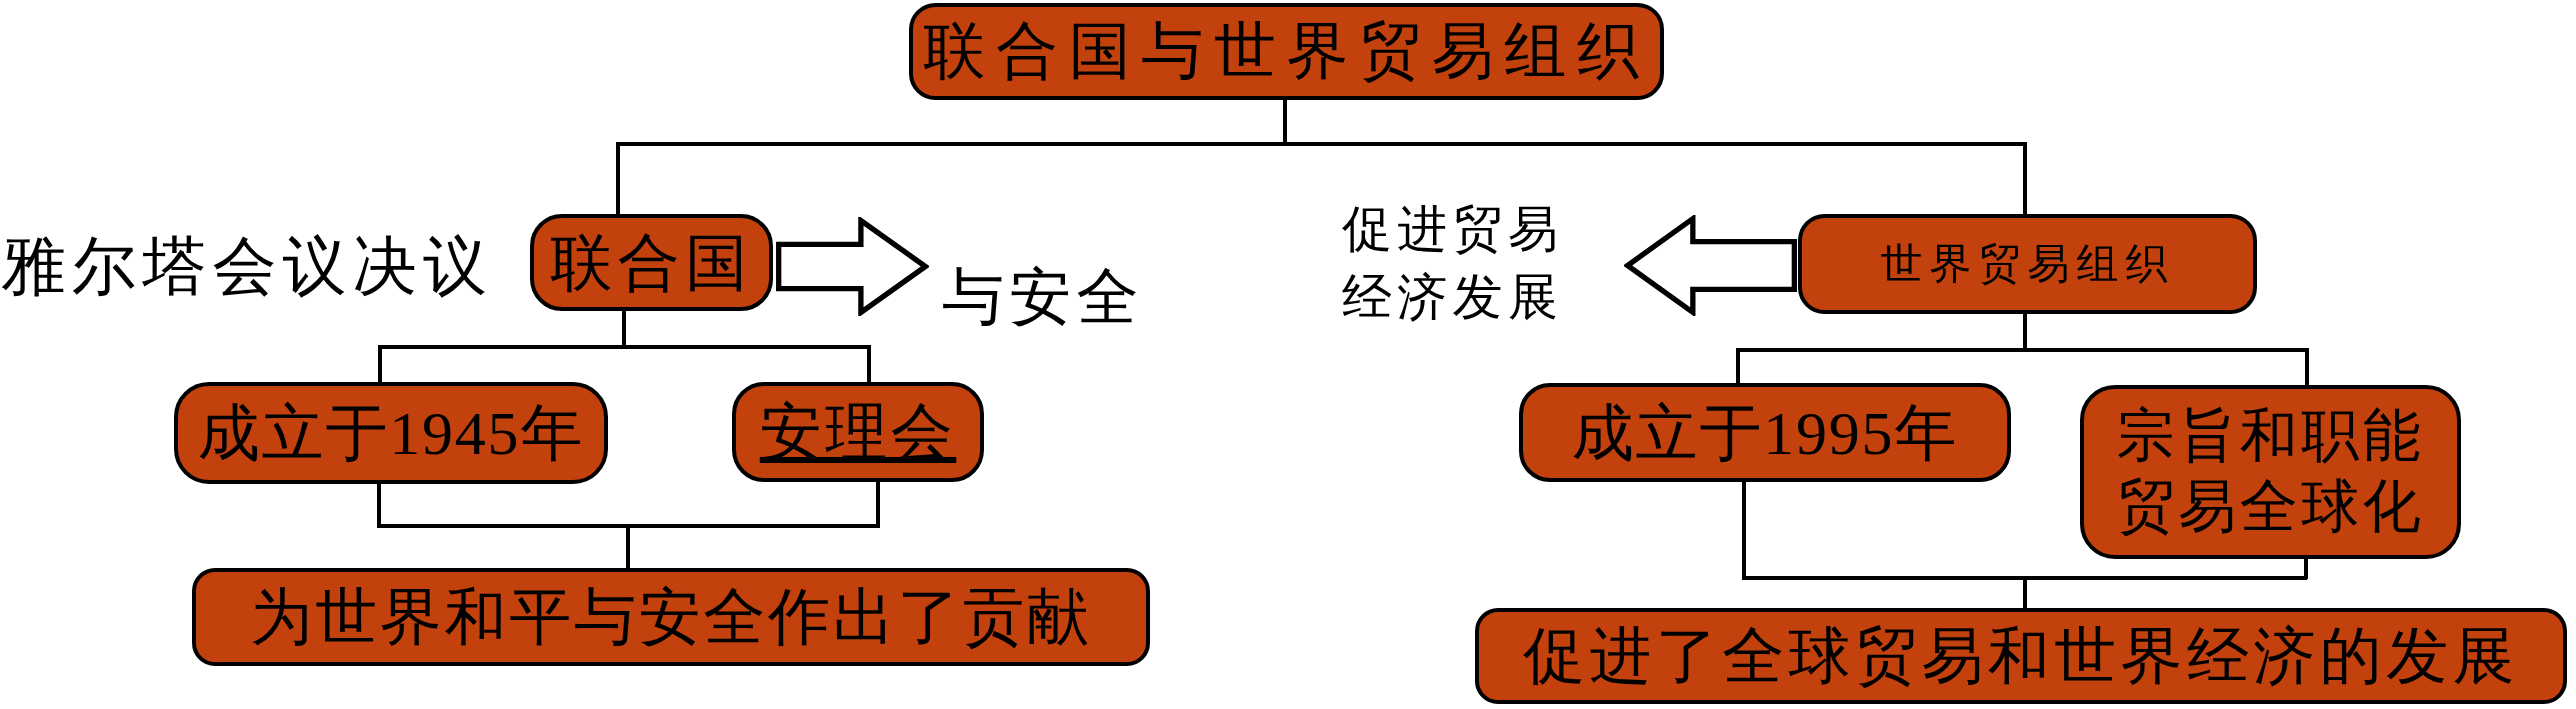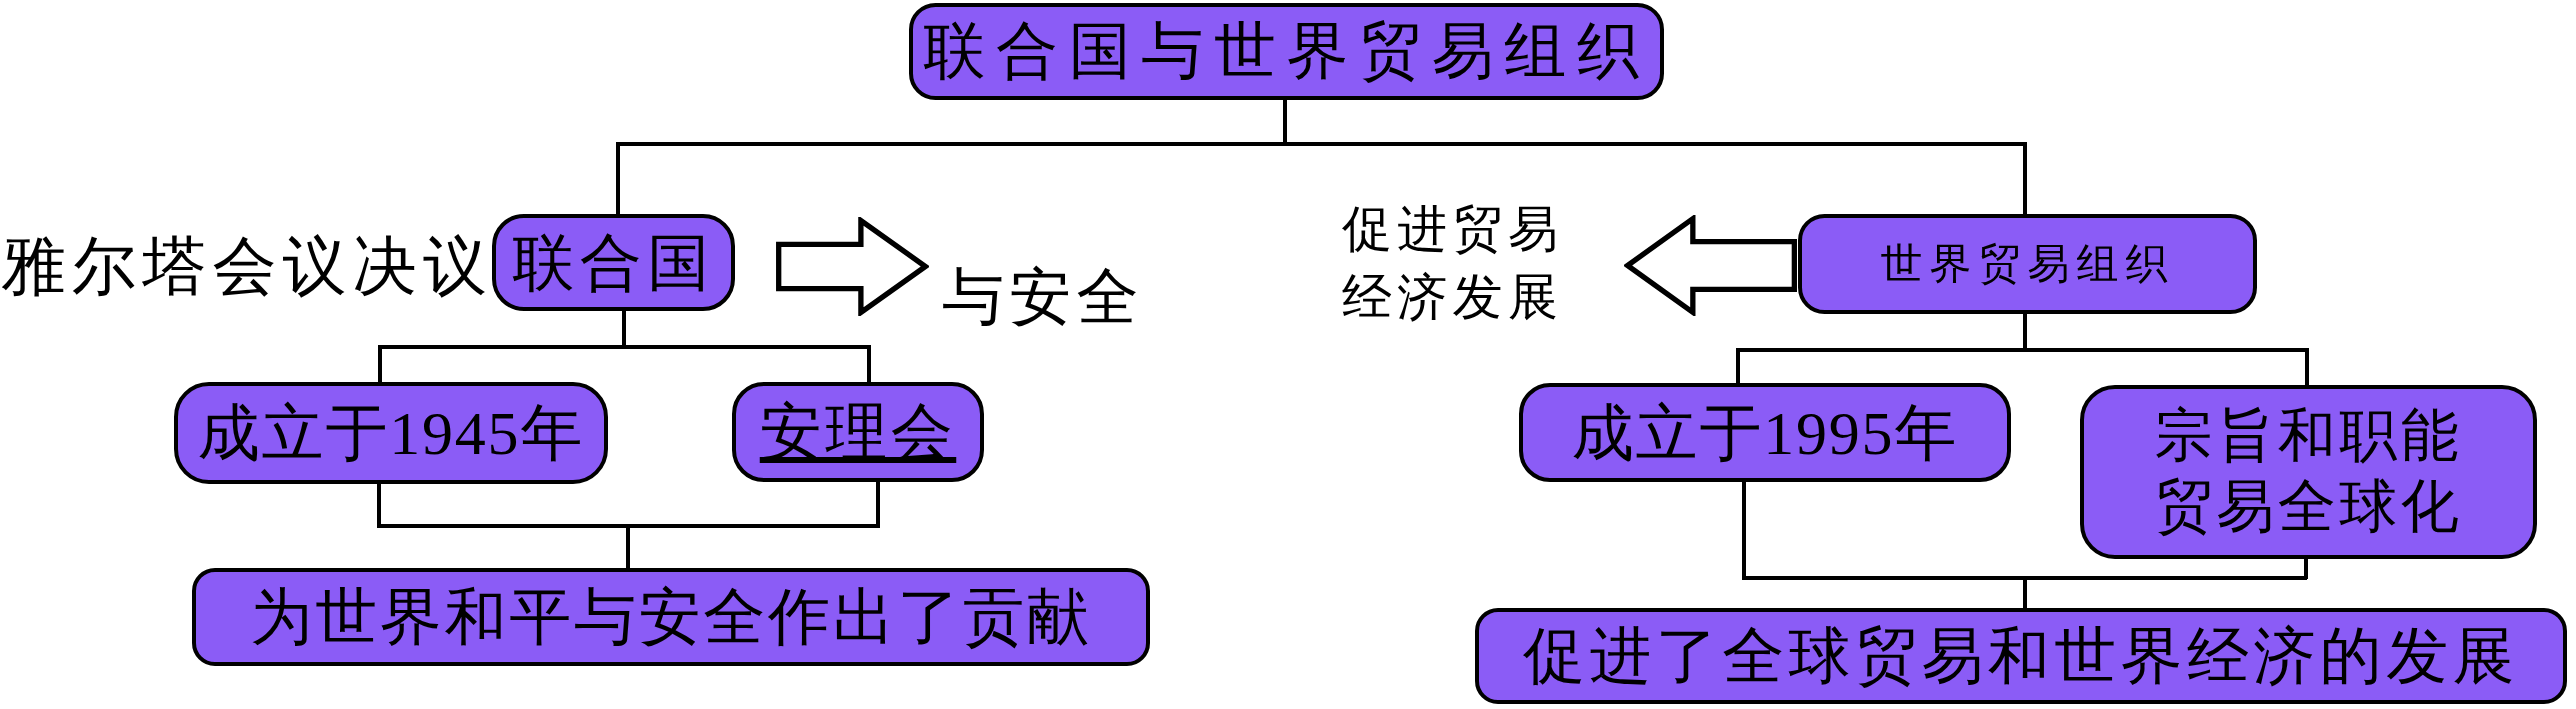--- a/index.html
+++ b/index.html
@@ -7,21 +7,21 @@
     width:2576px;height:709px;position:relative;overflow:hidden;
     font-family:"Liberation Serif","DejaVu Serif",serif;
     color:#000;
   }
   .stage{position:absolute;inset:0;}
   
   .ln{position:absolute;background:#000;}
   
   .box{
     position:absolute;box-sizing:border-box;
-    border:4.4px solid #000;border-radius:26.5px;background:#8b5cf6;
+    border:4.4px solid #000;border-radius:26.5px;background:#c2410c;
     display:flex;align-items:center;justify-content:center;
     text-align:right;white-space:nowrap;
   }
   .box .two{line-height:1.22;white-space:nowrap;}
   
   .lbl{
     position:absolute;white-space:nowrap;color:#000;
   }
   .arrow{position:absolute;}
 </style>
@@ -50,33 +50,33 @@
   <div class="ln" style="left:1736px;top:348px;width:3.5px;height:37px;"></div>
   <div class="ln" style="left:2305px;top:348px;width:3.5px;height:39px;"></div>
 
   <div class="ln" style="left:1742px;top:480px;width:3.5px;height:99px;"></div>
   <div class="ln" style="left:2304px;top:557px;width:3.5px;height:22px;"></div>
   <div class="ln" style="left:1742px;top:576px;width:565px;height:3.5px;"></div>
   <div class="ln" style="left:2023px;top:576px;width:3.5px;height:34px;"></div>
 
   <div class="box" style="left:909px;top:2.7px;width:755px;height:97px;font-size:62px;letter-spacing:10.6px;">联合国与世界贸易组织</div>
 
-  <div class="box" style="left:492px;top:214px;width:243px;height:97px;font-size:62px;letter-spacing:5.3px;border-radius:32px;">联合国</div>
+  <div class="box" style="left:530px;top:214px;width:243px;height:97px;font-size:62px;letter-spacing:5.3px;border-radius:32px;">联合国</div>
 
   <div class="box" style="left:1798px;top:214px;width:459px;height:100px;font-size:42px;letter-spacing:7px;">世界贸易组织</div>
 
   <div class="box" style="left:174px;top:382px;width:434px;height:102px;font-size:62px;letter-spacing:1.8px;border-radius:35px;">成立于1945年</div>
 
   <div class="box" style="left:732px;top:382px;width:252px;height:100px;font-size:62px;letter-spacing:3.5px;border-radius:32px;text-decoration:underline;">安理会</div>
 
   <div class="box" style="left:152px;top:568px;width:958px;height:98px;font-size:62px;letter-spacing:2.7px;border-radius:23px;margin-left:40px;">为世界和平与安全作出了贡献</div>
 
   <div class="box" style="left:1519px;top:383px;width:492px;height:99px;font-size:62px;letter-spacing:1.8px;border-radius:31px;">成立于1995年</div>
 
-  <div class="box" style="left:2080px;top:385px;width:457px;height:174px;font-size:58px;letter-spacing:3.5px;border-radius:35px;">
+  <div class="box" style="left:2080px;top:385px;width:381px;height:174px;font-size:58px;letter-spacing:3.5px;border-radius:35px;">
     <div class="two">
       <span>宗旨和职能</span><br>
       <span>贸易全球化</span>
     </div>
   </div>
 
   <div class="box" style="left:1475px;top:608px;width:1092px;height:96px;font-size:62px;letter-spacing:4.4px;border-radius:23px;">促进了全球贸易和世界经济的发展</div>
 
   <div class="lbl" style="left:1.8px;top:223px;font-size:64px;letter-spacing:6.2px;">雅尔塔会议决议</div>
 

